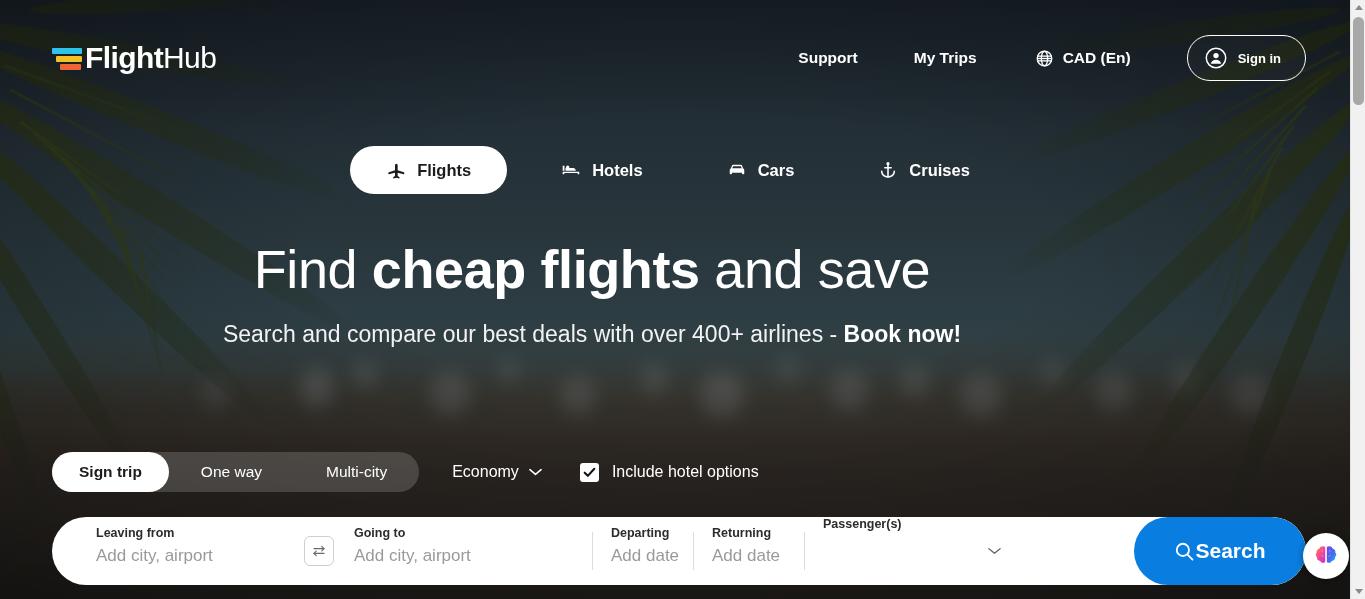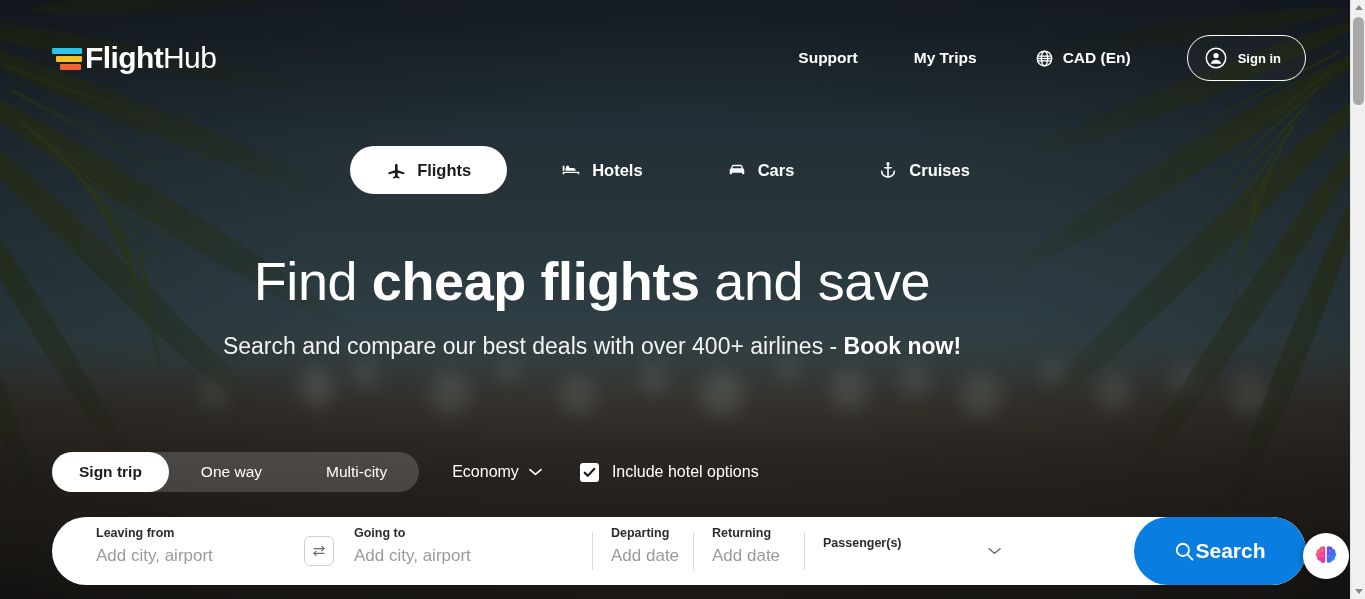--- a/index.html
+++ b/index.html
@@ -142,21 +142,21 @@
     color: #ffffff; font-size: 16.5px; font-weight: 700;
     padding: 14px 30px; border-radius: 30px;
     cursor: pointer; white-space: nowrap;
   }
   .tab.active { background: #ffffff; color: #1c1c1c; padding: 14px 36px; }
   .tab-ic { width: 20px; height: 20px; display: block; }
   .tab-sp { width: 24px; }
 
   
   .hero-copy {
-    position: absolute; top: 252px; left: 0; width: 1184px;
+    position: absolute; top: 240px; left: 0; width: 1184px;
     text-align: center; z-index: 15;
   }
   .headline {
     font-size: 54px; line-height: 1.08; color: #ffffff;
     font-weight: 400; letter-spacing: -0.4px;
   }
   .headline .em { font-weight: 700; }
   .subhead {
     margin-top: 23px; font-size: 23px; color: #f2f2f2; font-weight: 400;
   }
@@ -222,21 +222,21 @@
   }
   .field-value {
     font-size: 17px; color: #9a9a9a; line-height: 1.2;
   }
   .field-value.filled { color: #3c3c3c; }
 
   .f-from { width: 210px; margin-left: 42px; }
   .f-to   { width: 240px; margin-left: 18px; }
   .f-dep  { width: 100px; padding-left: 18px; }
   .f-ret  { width: 110px; padding-left: 18px; }
-  .f-pax  { width: 218px; padding-left: 18px; display: flex; flex-direction: column; justify-content: center; }
+  .f-pax  { width: 218px; padding-left: 18px; display: flex; flex-direction: column; justify-content: flex-start; }
 
   .swap-btn {
     align-self: center;
     width: 30px; height: 30px;
     border: 1px solid #cfcfcf; border-radius: 6px;
     display: flex; align-items: center; justify-content: center;
     cursor: pointer; background: #fff; flex: none;
   }
   .swap-btn svg { width: 16px; height: 16px; display: block; }
 

